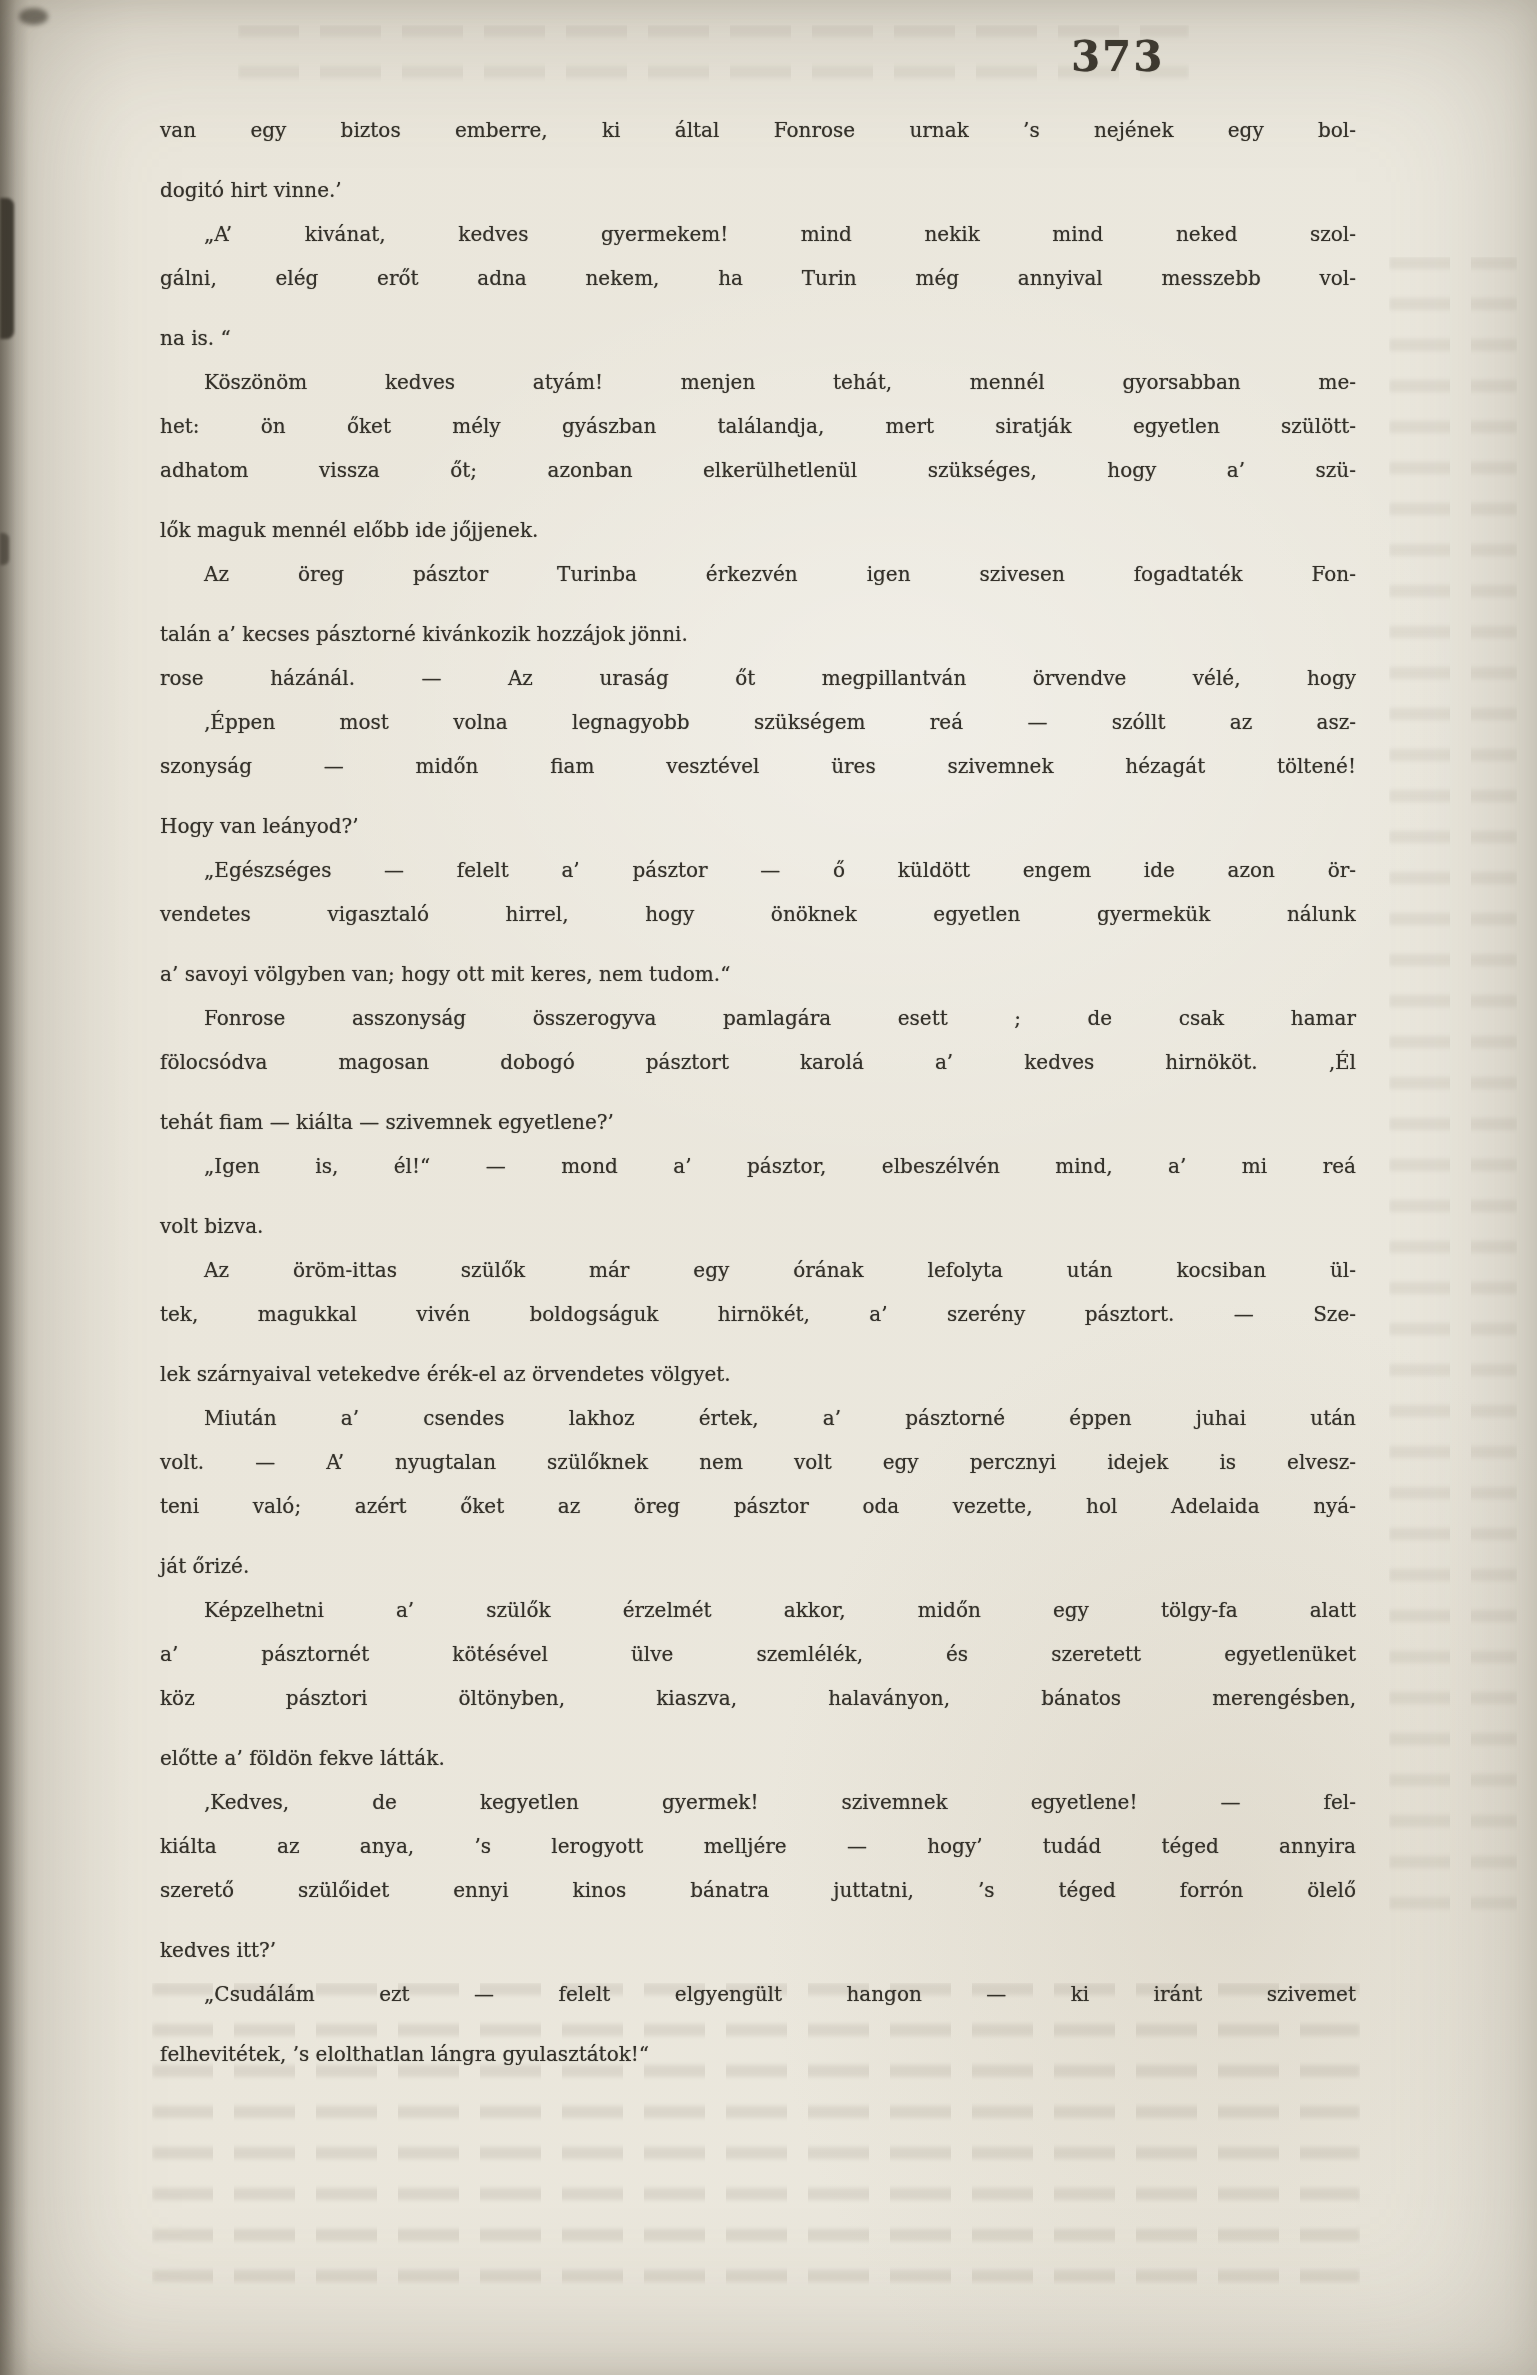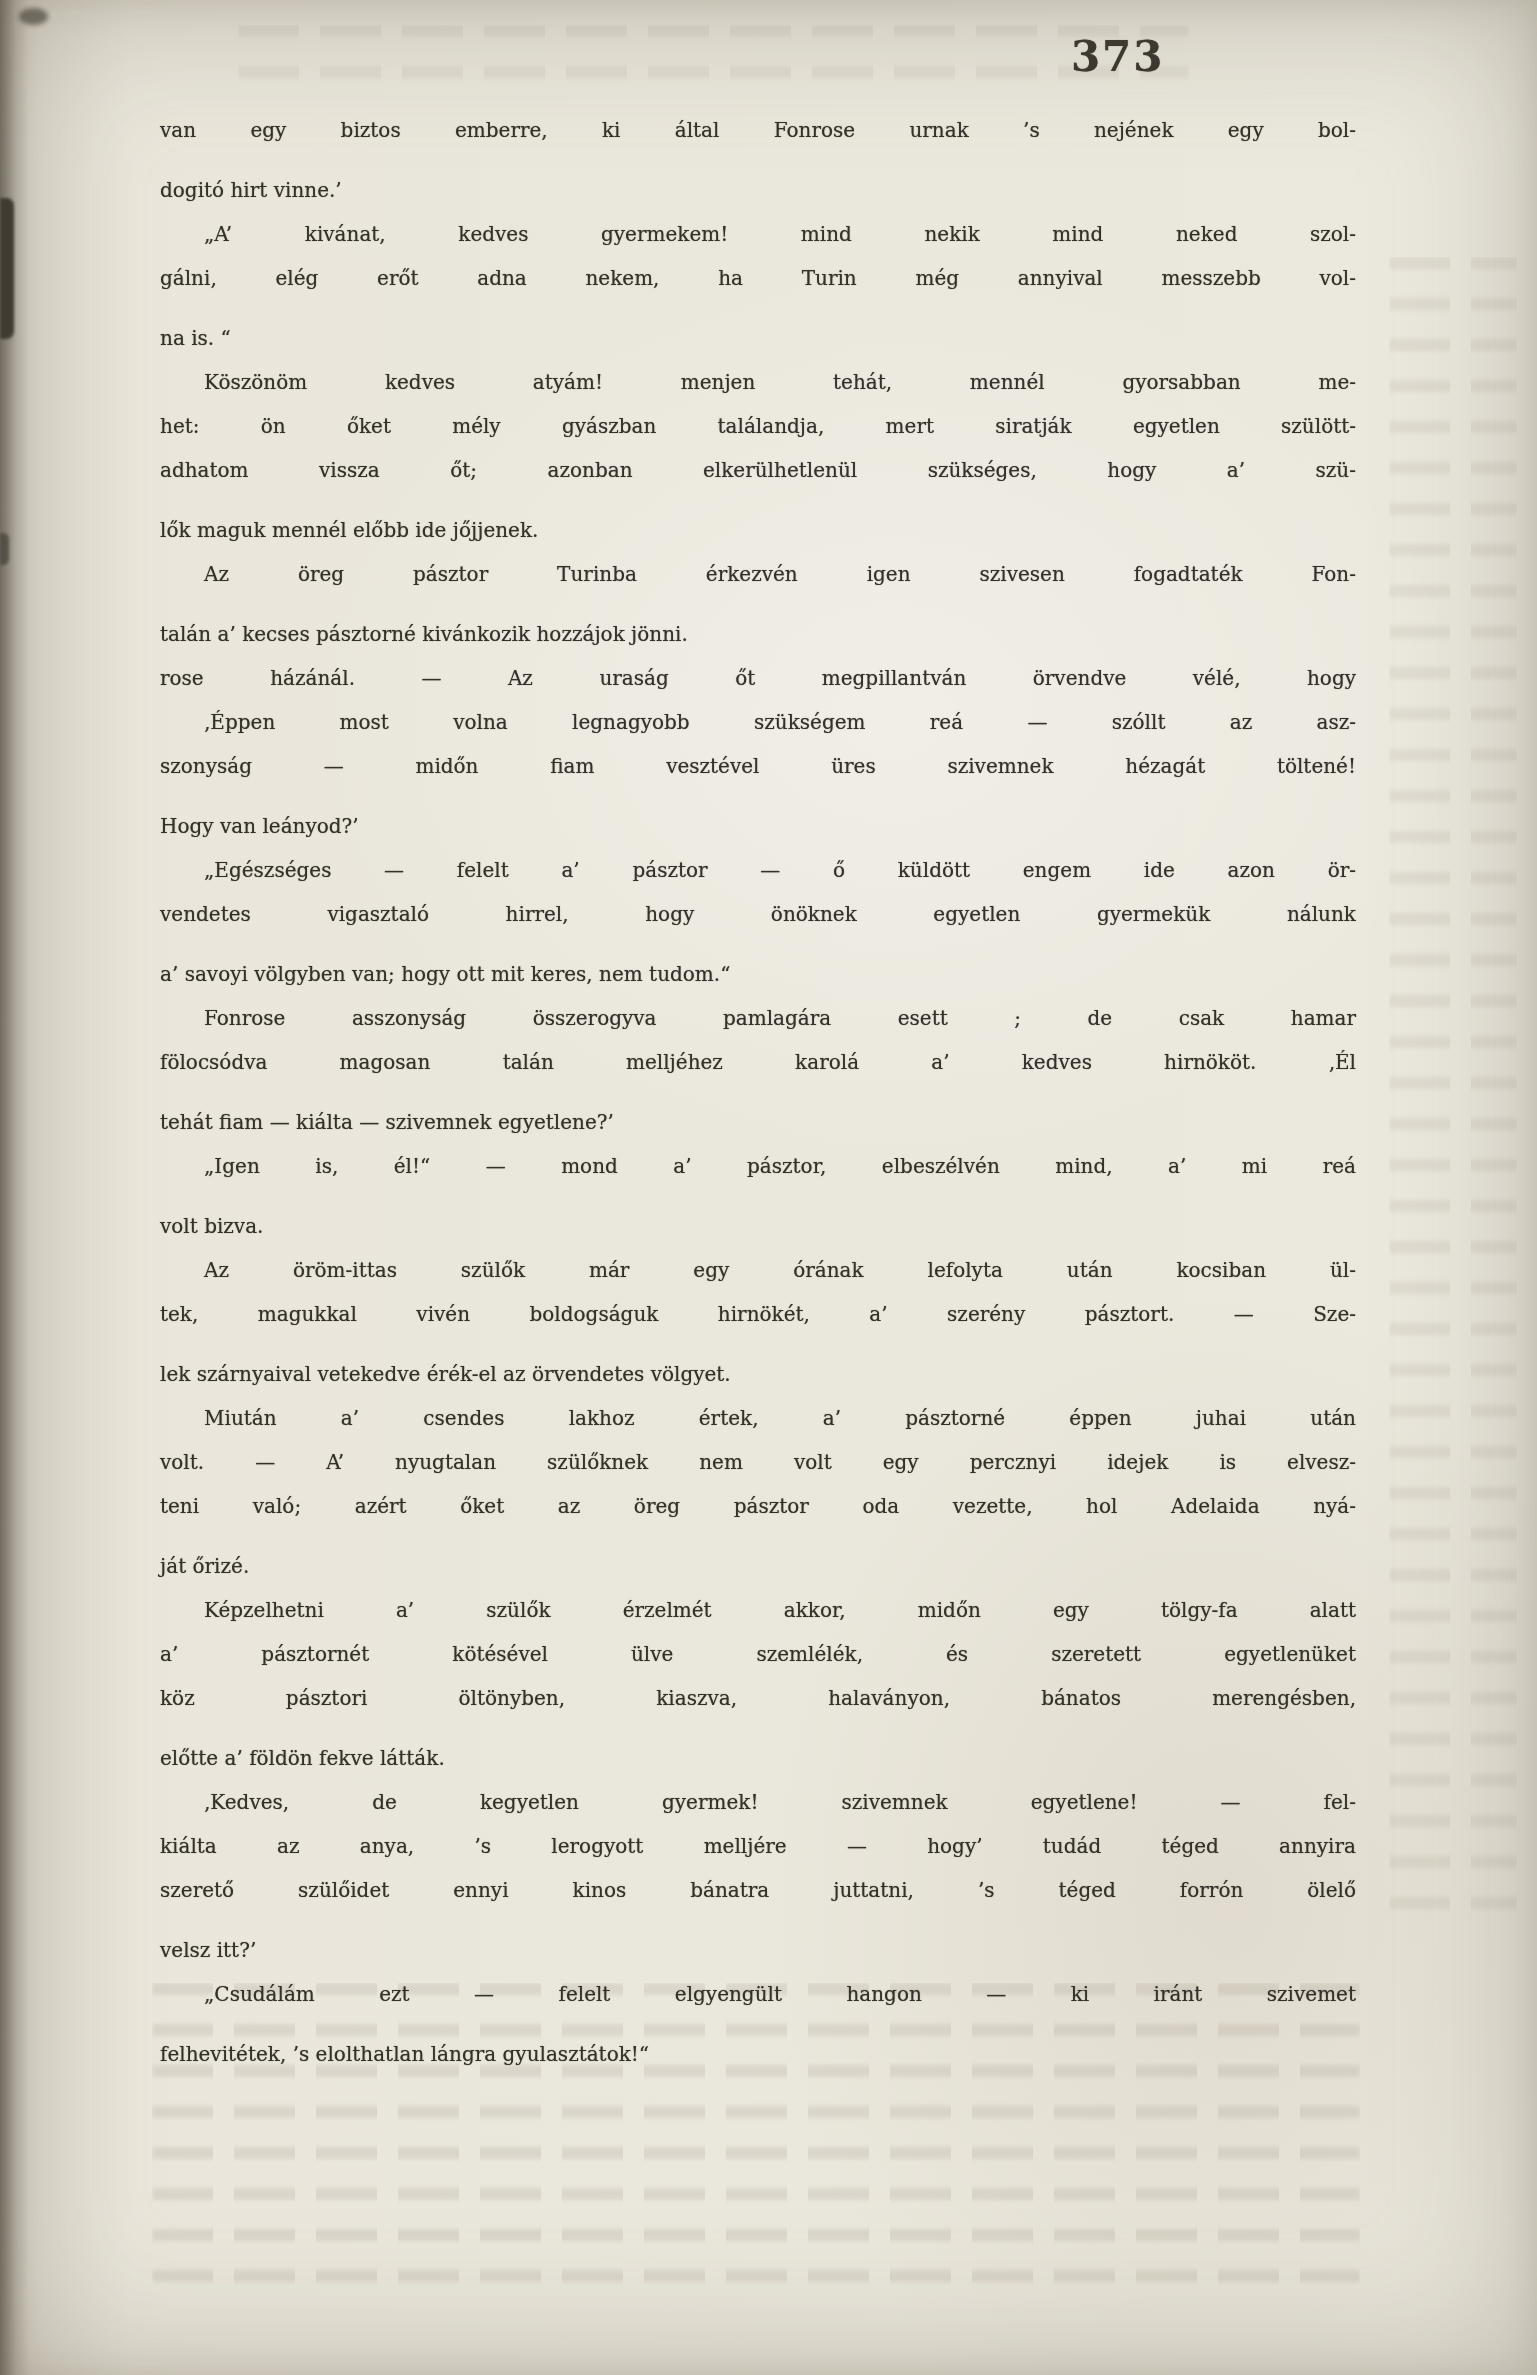--- a/index.html
+++ b/index.html
@@ -119,39 +119,39 @@
       <div class="line indent">Az öreg pásztor Turinba érkezvén igen szivesen fogadtaték Fon-</div>
       <div class="line last">talán a’ kecses pásztorné kivánkozik hozzájok jönni.</div>
       <div class="line">rose házánál. — Az uraság őt megpillantván örvendve vélé, hogy</div>
       <div class="line indent">‚Éppen most volna legnagyobb szükségem reá — szóllt az asz-</div>
       <div class="line">szonyság — midőn fiam vesztével üres szivemnek hézagát töltené!</div>
       <div class="line last">Hogy van leányod?’</div>
       <div class="line indent">„Egészséges — felelt a’ pásztor — ő küldött engem ide azon ör-</div>
       <div class="line">vendetes vigasztaló hirrel, hogy önöknek egyetlen gyermekük nálunk</div>
       <div class="line last">a’ savoyi völgyben van; hogy ott mit keres, nem tudom.“</div>
       <div class="line indent">Fonrose asszonyság összerogyva pamlagára esett ; de csak hamar</div>
-      <div class="line">fölocsódva magosan talán melljéhez karolá a’ kedves hirnököt. ‚Él</div>
+      <div class="line">fölocsódva magosan dobogó pásztort karolá a’ kedves hirnököt. ‚Él</div>
       <div class="line last">tehát fiam — kiálta — szivemnek egyetlene?’</div>
       <div class="line indent">„Igen is, él!“ — mond a’ pásztor, elbeszélvén mind, a’ mi reá</div>
       <div class="line last">volt bizva.</div>
       <div class="line indent">Az öröm-ittas szülők már egy órának lefolyta után kocsiban ül-</div>
       <div class="line">tek, magukkal vivén boldogságuk hirnökét, a’ szerény pásztort. — Sze-</div>
       <div class="line last">lek szárnyaival vetekedve érék-el az örvendetes völgyet.</div>
       <div class="line indent">Miután a’ csendes lakhoz értek, a’ pásztorné éppen juhai után</div>
       <div class="line">volt. — A’ nyugtalan szülőknek nem volt egy percznyi idejek is elvesz-</div>
       <div class="line">teni való; azért őket az öreg pásztor oda vezette, hol Adelaida nyá-</div>
       <div class="line last">ját őrizé.</div>
       <div class="line indent">Képzelhetni a’ szülők érzelmét akkor, midőn egy tölgy-fa alatt</div>
       <div class="line">a’ pásztornét kötésével ülve szemlélék, és szeretett egyetlenüket</div>
       <div class="line">köz pásztori öltönyben, kiaszva, halaványon, bánatos merengésben,</div>
       <div class="line last">előtte a’ földön fekve látták.</div>
       <div class="line indent">‚Kedves, de kegyetlen gyermek! szivemnek egyetlene! — fel-</div>
       <div class="line">kiálta az anya, ’s lerogyott melljére — hogy’ tudád téged annyira</div>
       <div class="line">szerető szülőidet ennyi kinos bánatra juttatni, ’s téged forrón ölelő</div>
-      <div class="line last">velsz itt?’</div>
+      <div class="line last">kedves itt?’</div>
       <div class="line indent">„Csudálám ezt — felelt elgyengült hangon — ki iránt szivemet</div>
       <div class="line last">felhevitétek, ’s elolthatlan lángra gyulasztátok!“</div>
     </div>
 
   <div class="binding-shadow"></div>
   <div class="vignette"></div>
 </div>
 
 
 </body></html>

